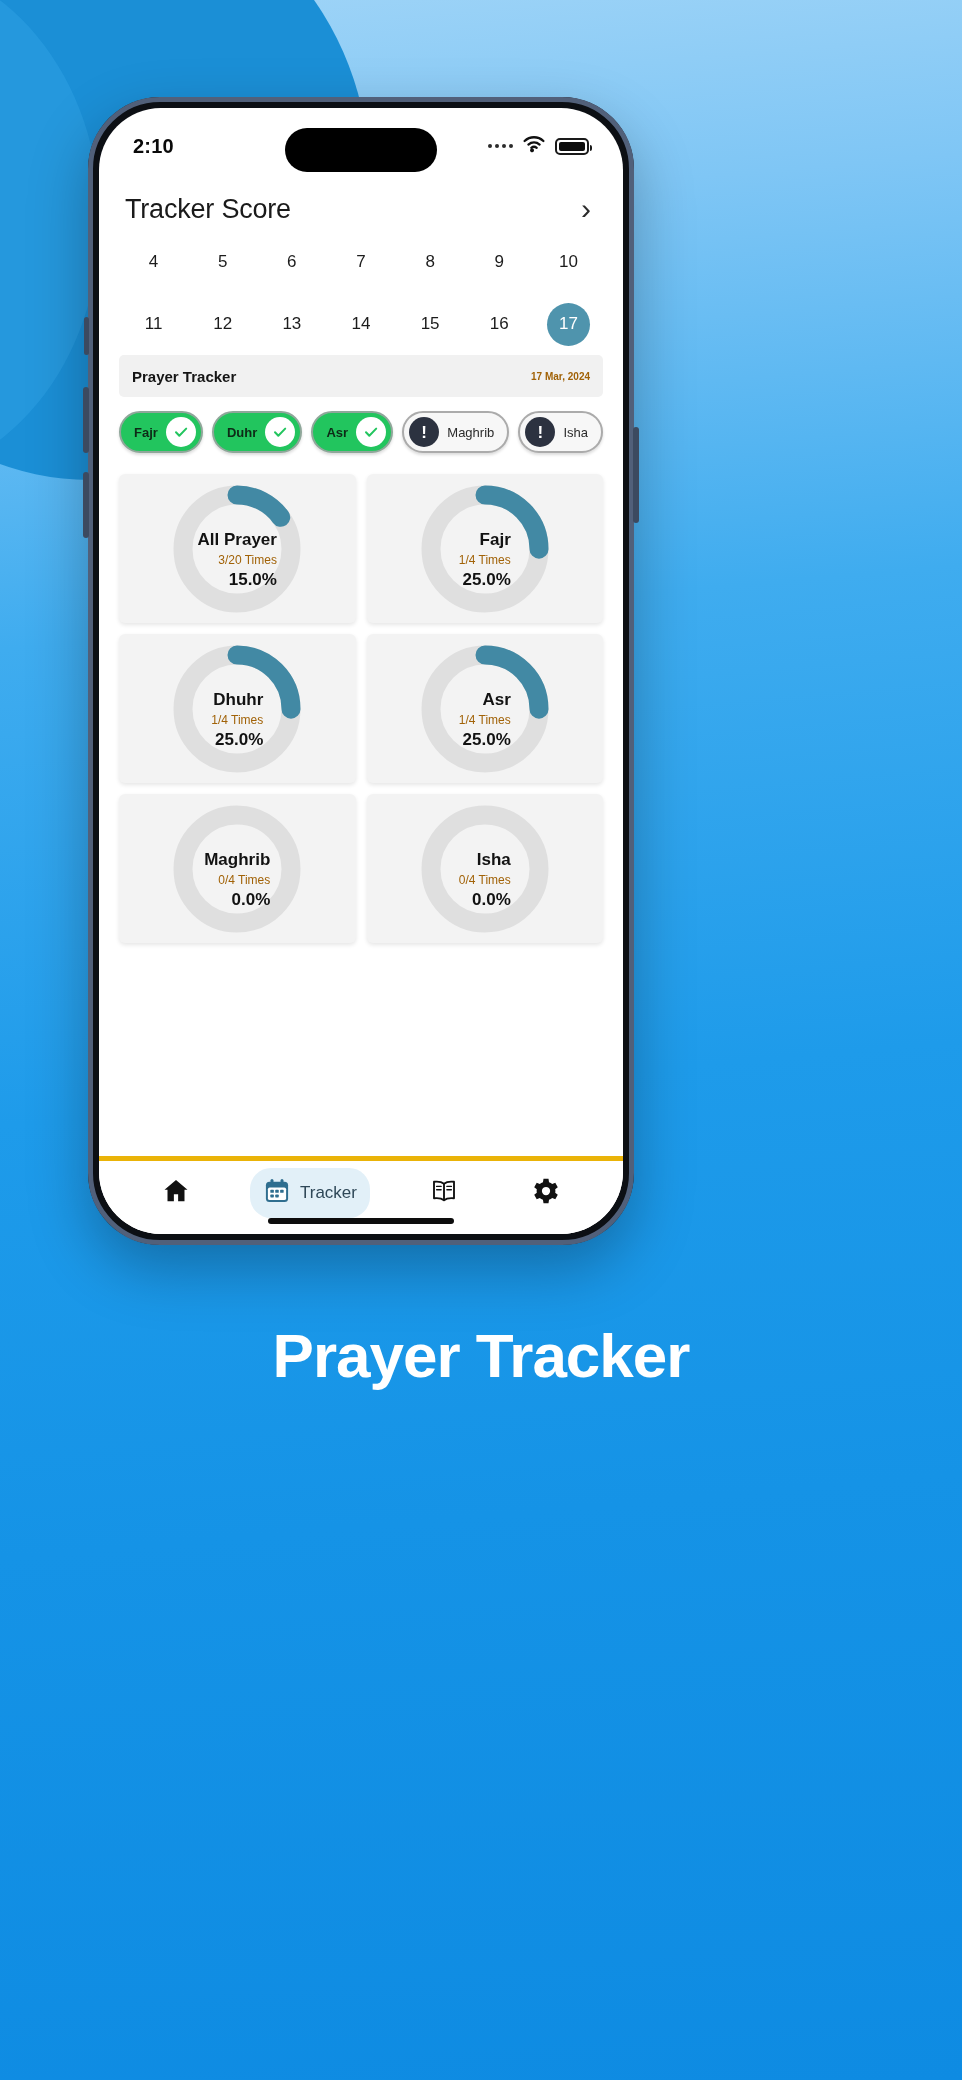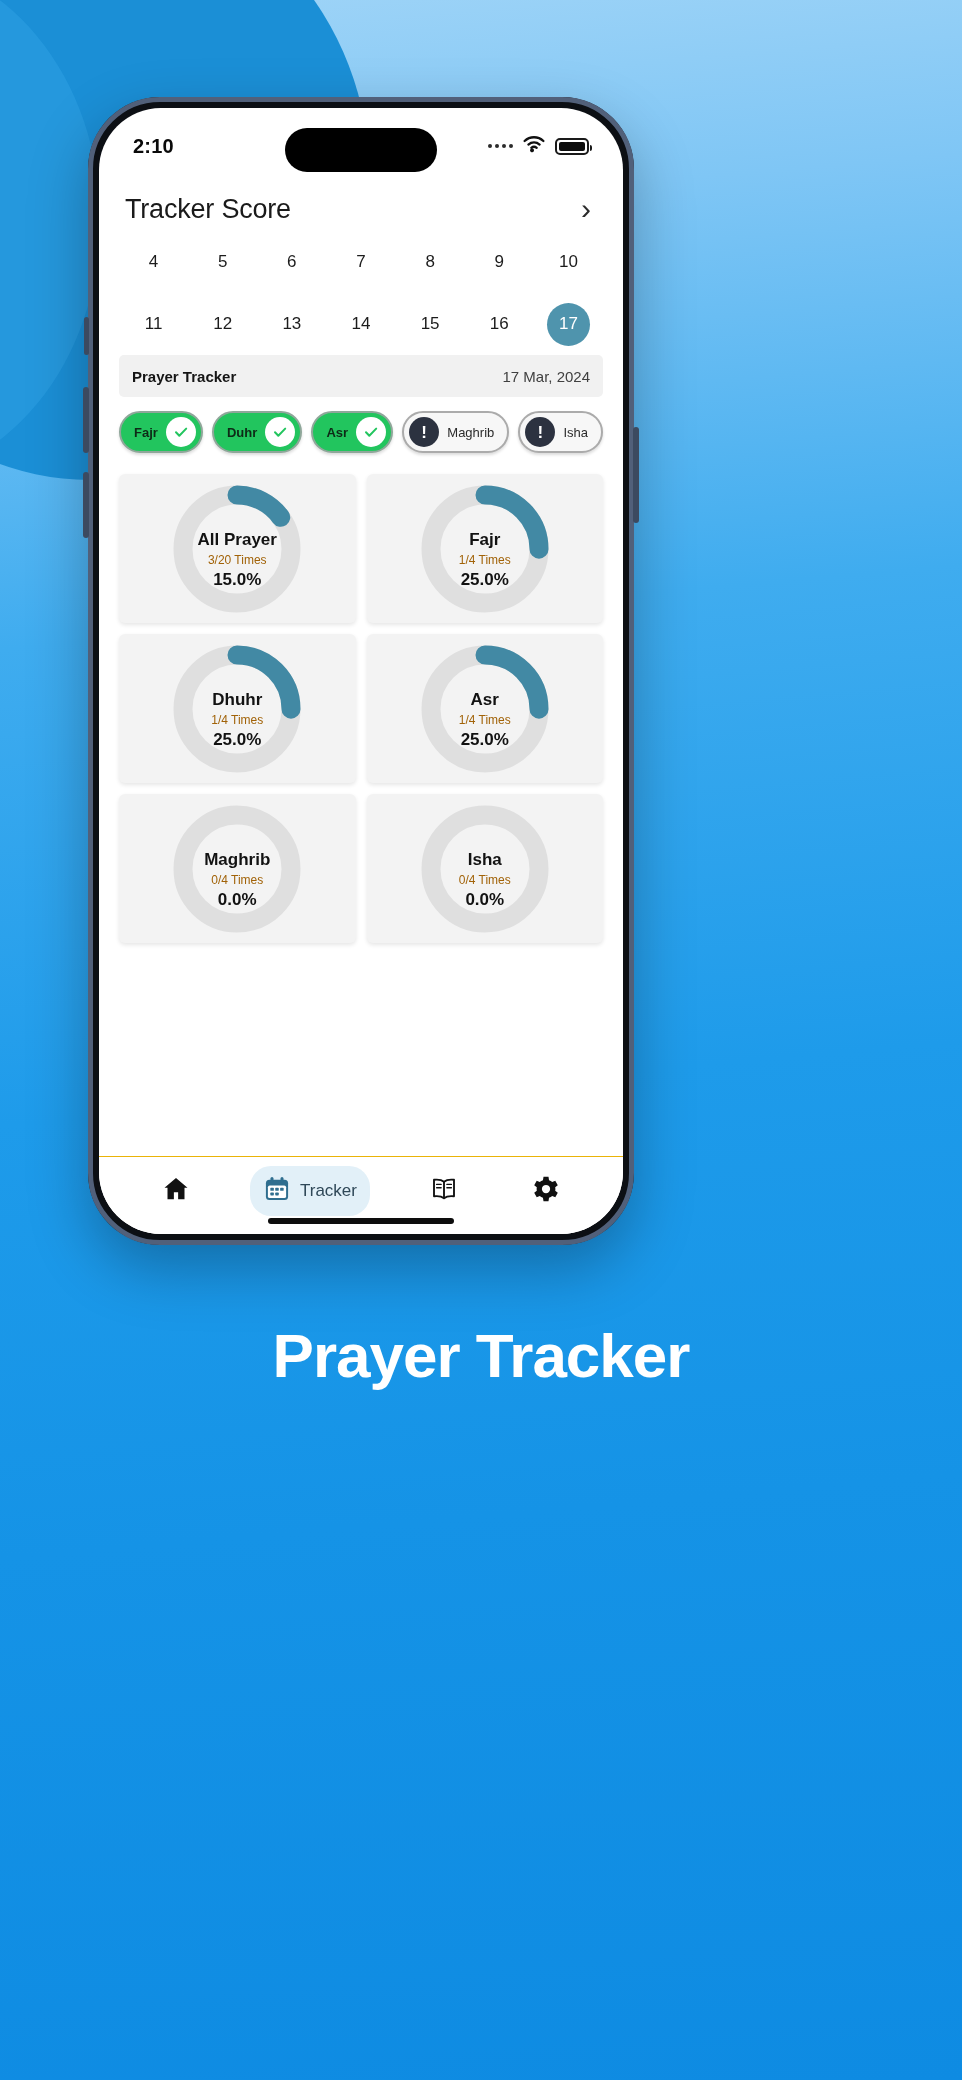--- a/index.html
+++ b/index.html
@@ -123,21 +123,21 @@
   
   .section-bar {
     background:#F1F1F1;
     margin:8px 20px 0 20px;
     border-radius:5px;
     height:42px;
     display:flex; align-items:center; justify-content:space-between;
     padding:0 13px;
   }
   .section-bar .st { font-size:15px; font-weight:700; color:#151515; }
-  .section-bar .sd { font-size:15px; font-weight:400; color:#404040; }
+  .section-bar .sd { font-size:10px; font-weight:700; color:#a16207; }
 
   
   #pills {
     display:flex; gap:9px; padding:14px 20px 10px 20px;
   }
   .pill {
     flex:1 1 auto;
     height:42px; border-radius:21px;
     display:flex; align-items:center;
     padding:0 5px 0 13px;
@@ -168,32 +168,32 @@
     background:#F3F3F3;
     border-radius:6px;
     height:149px;
     position:relative;
     display:flex; align-items:center; justify-content:center;
     box-shadow:0 2px 4px rgba(0,0,0,.10);
     overflow:hidden;
   }
   .donut { position:relative; width:138px; height:138px; display:flex; align-items:center; justify-content:center; }
   .donut svg { position:absolute; inset:0; transform:rotate(-90deg); }
-  .donut .txt { position:relative; text-align:center; z-index:2;margin-top:23px; }
+  .donut .txt { position:relative; text-align:right; z-index:2;margin-top:23px; }
   .donut .nm { font-size:17px; font-weight:700; color:#121212; line-height:1.25; }
   .donut .tm { font-size:12px; color:#a16207; line-height:1.5; }
   .donut .pc { font-size:17px; font-weight:700; color:#121212; line-height:1.3; }
 
   
   #bottomnav {
     position:absolute; left:0; right:0; bottom:0;
     height:78px; background:#FFFFFF;
     display:flex; align-items:center; justify-content:space-around;
     padding:0 26px 10px 26px;
-    border-top:1px solid #eab308;
+    border-top:5px solid #eab308;
   }
   .nav-item { display:flex; align-items:center; gap:9px; padding:9px 13px; border-radius:21px; }
   .nav-item.active { background:#E2F0F8; }
   .nav-item .nav-lbl { font-size:17px; color:#2F4858; }
   #homebar {
     position:absolute; left:50%; transform:translateX(-50%);
     bottom:10px; width:186px; height:6px; border-radius:3px; background:#0D0D0D;
   }
 
   

